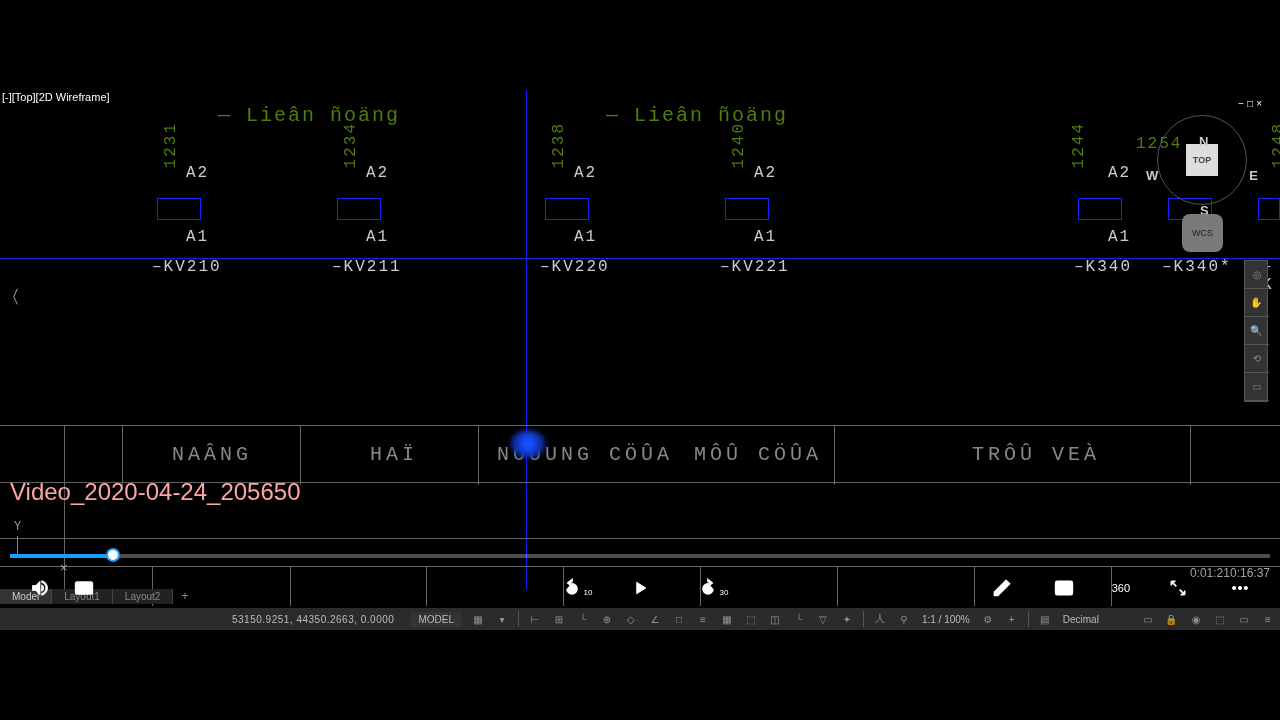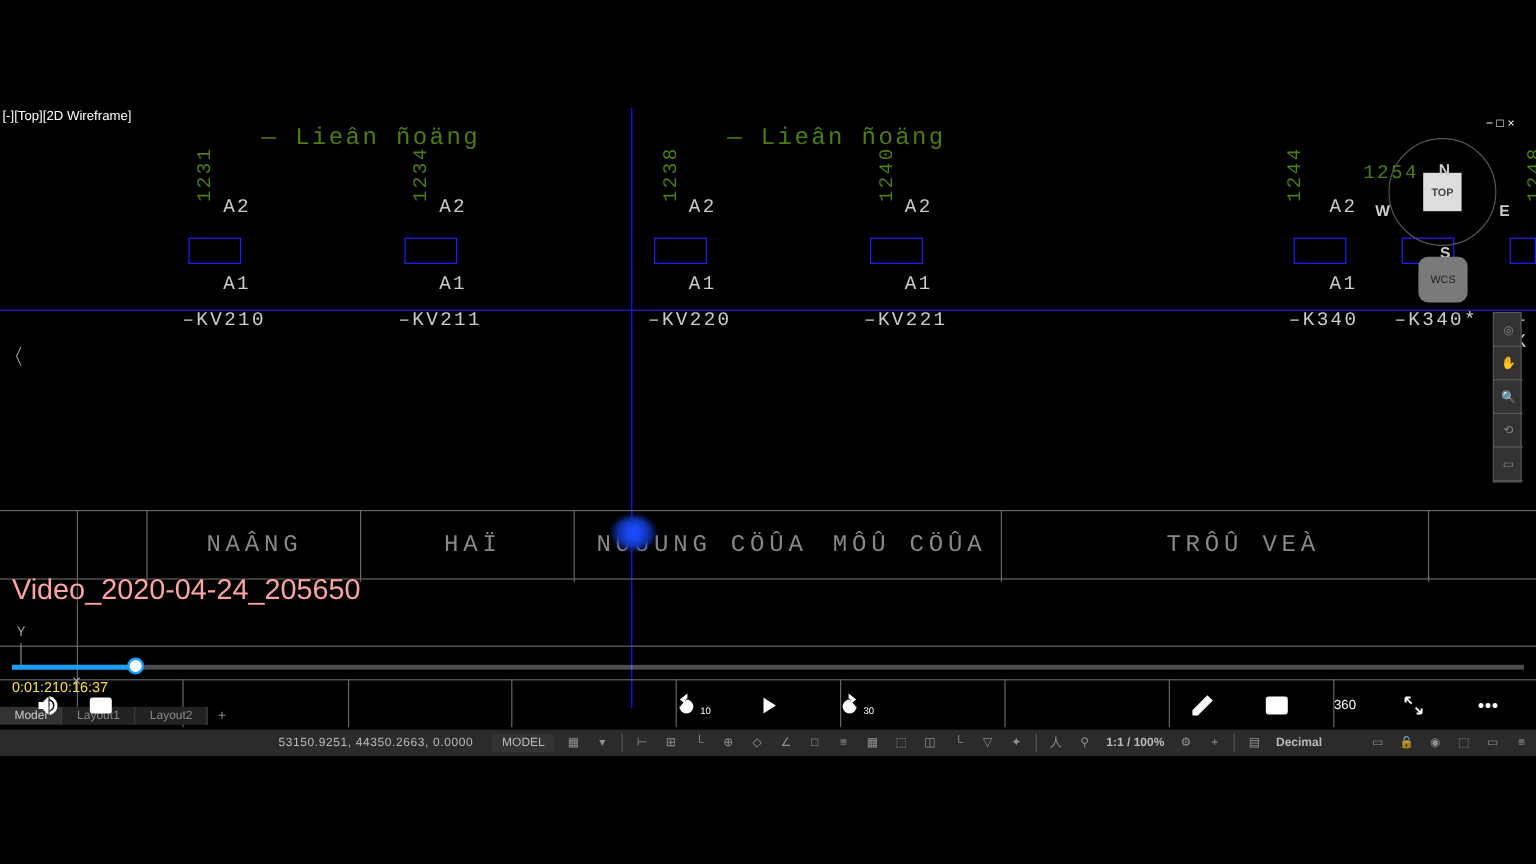--- a/index.html
+++ b/index.html
@@ -248,21 +248,21 @@
   .status-icon {
     width: 22px;
     height: 18px;
     margin: 0 1px;
     display: inline-flex;
     align-items: center;
     justify-content: center;
     opacity: 0.7;
   }
   .status-sep { width: 1px; height: 16px; background: #555; margin: 0 4px; }
-  .status-text { padding: 0 6px; font-weight: bold; }
+  .status-text { padding: 0 6px; }
   
   
   .video-title {
     position: absolute;
     top: 478px;
     left: 10px;
     font-size: 24px;
     color: #fca5a5;
     z-index: 20;
     text-shadow: 0 1px 4px rgba(0,0,0,0.8);
@@ -293,23 +293,23 @@
     width: 14px;
     height: 14px;
     border-radius: 50%;
     background: #fff;
     border: 2px solid #1a9fff;
     top: -6px;
     transform: translateX(-50%);
   }
   .time-row {
     display: flex;
-    justify-content: flex-start;
+    justify-content: flex-end;
     font-size: 12px;
-    color: #fde047;
+    color: #a3a3a3;
   }
   
   .player-bar {
     position: absolute;
     bottom: 116px;
     left: 0;
     right: 0;
     height: 32px;
     display: flex;
     align-items: center;

